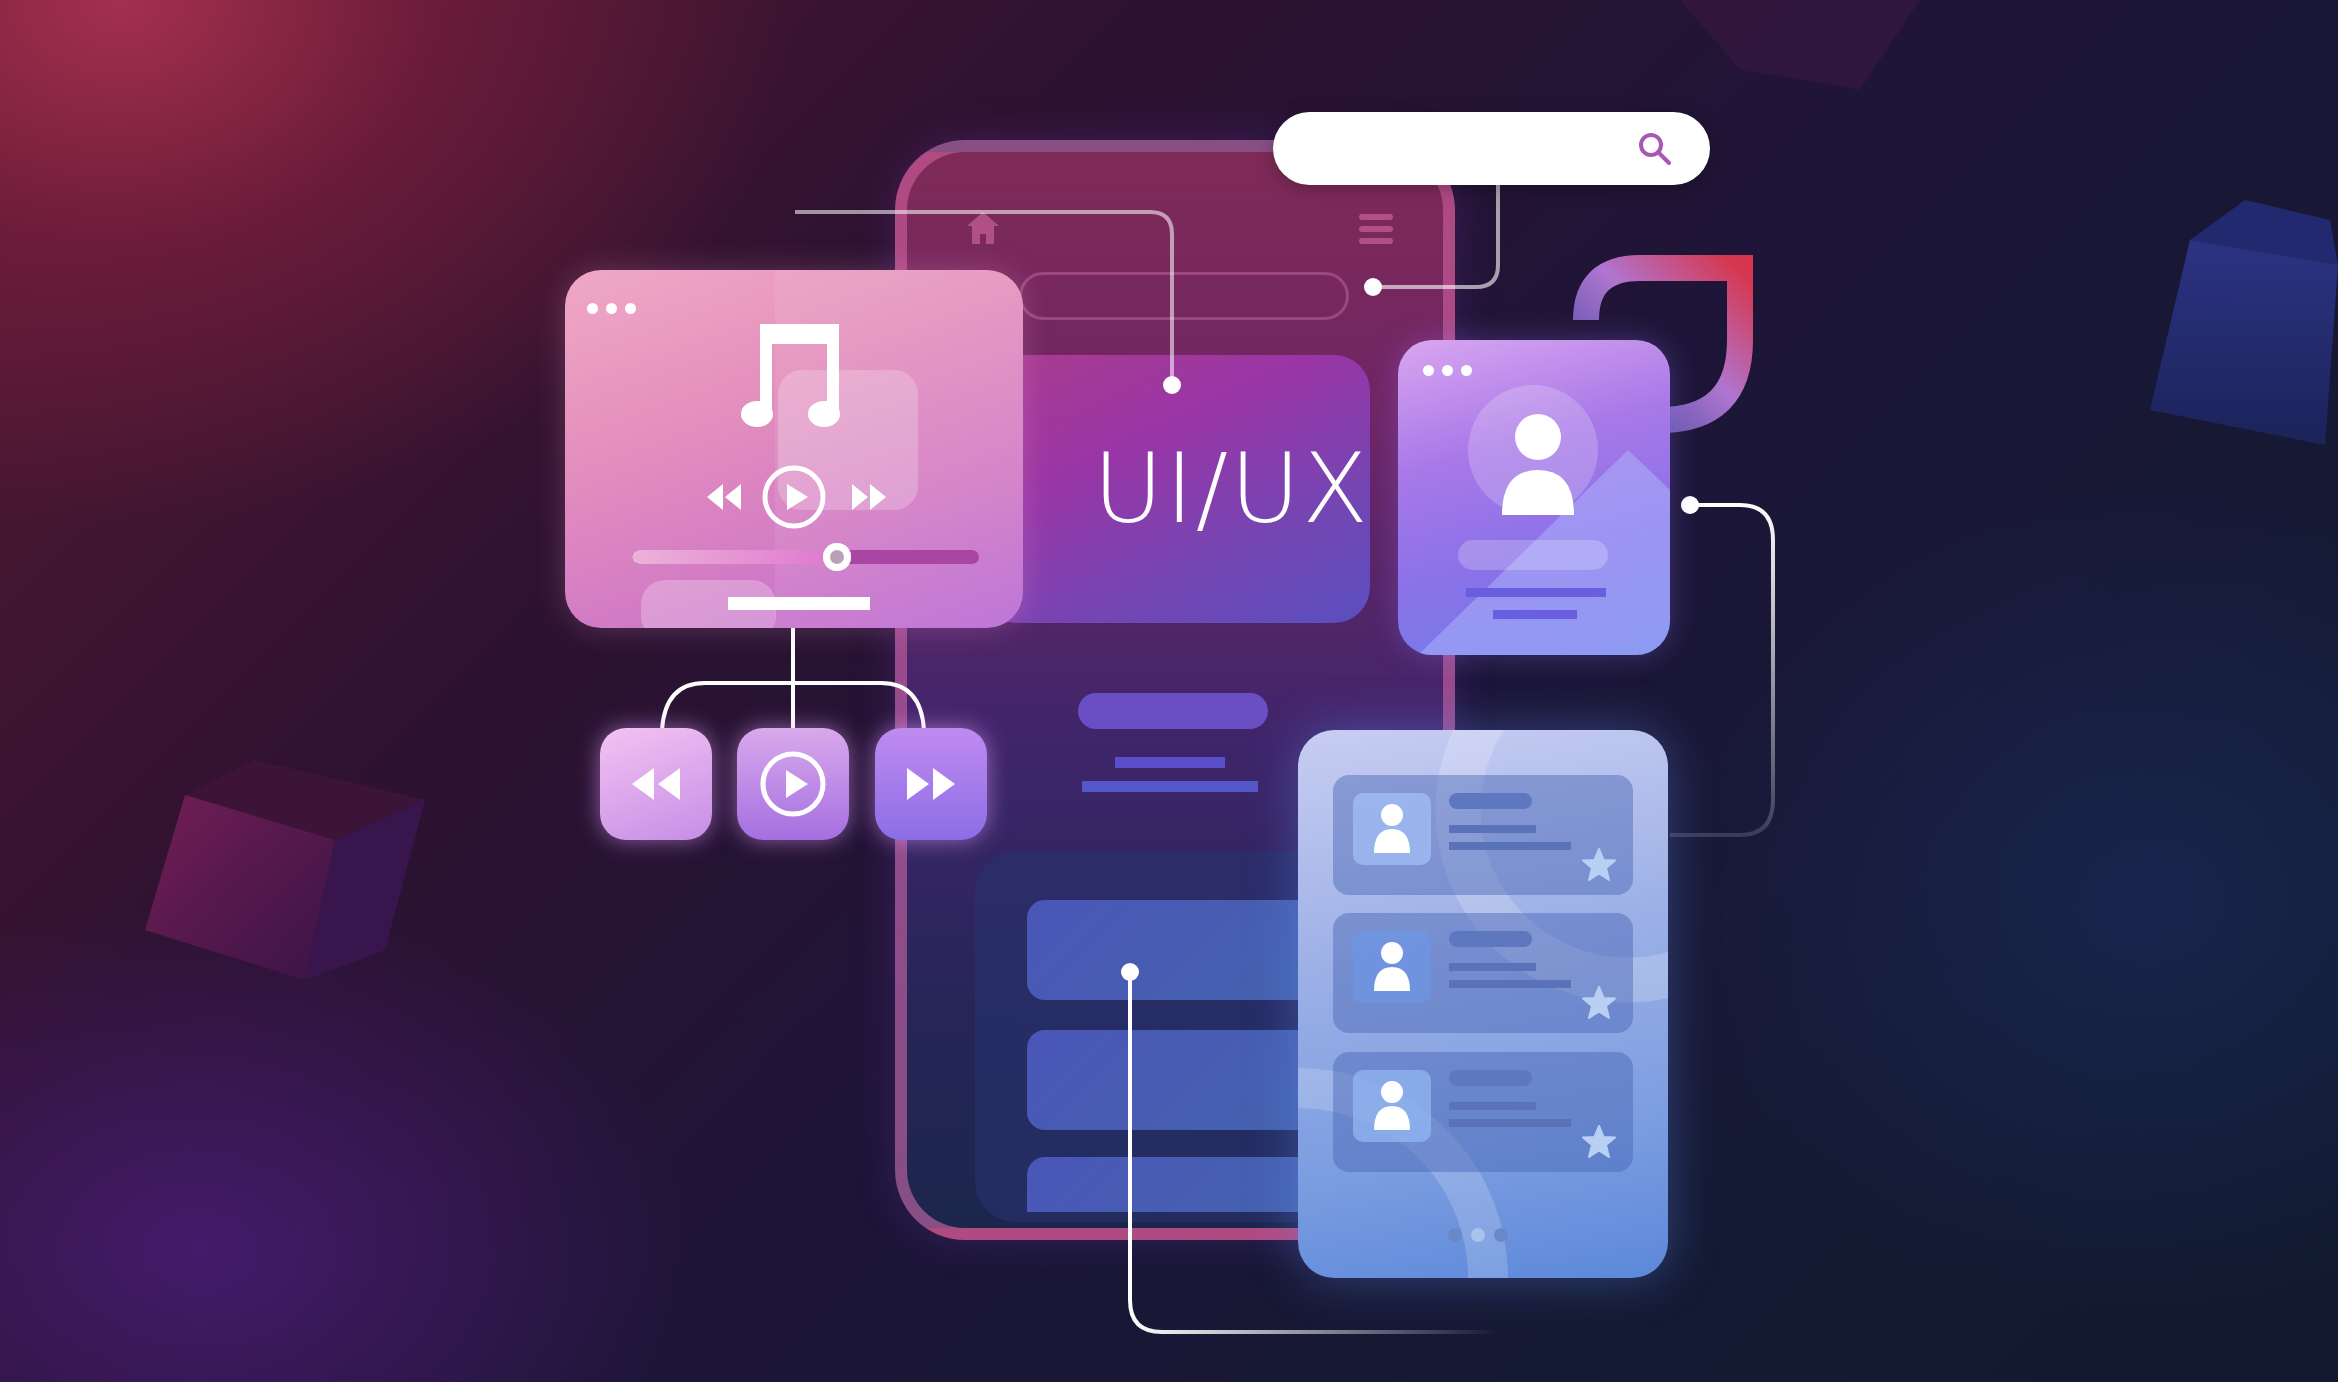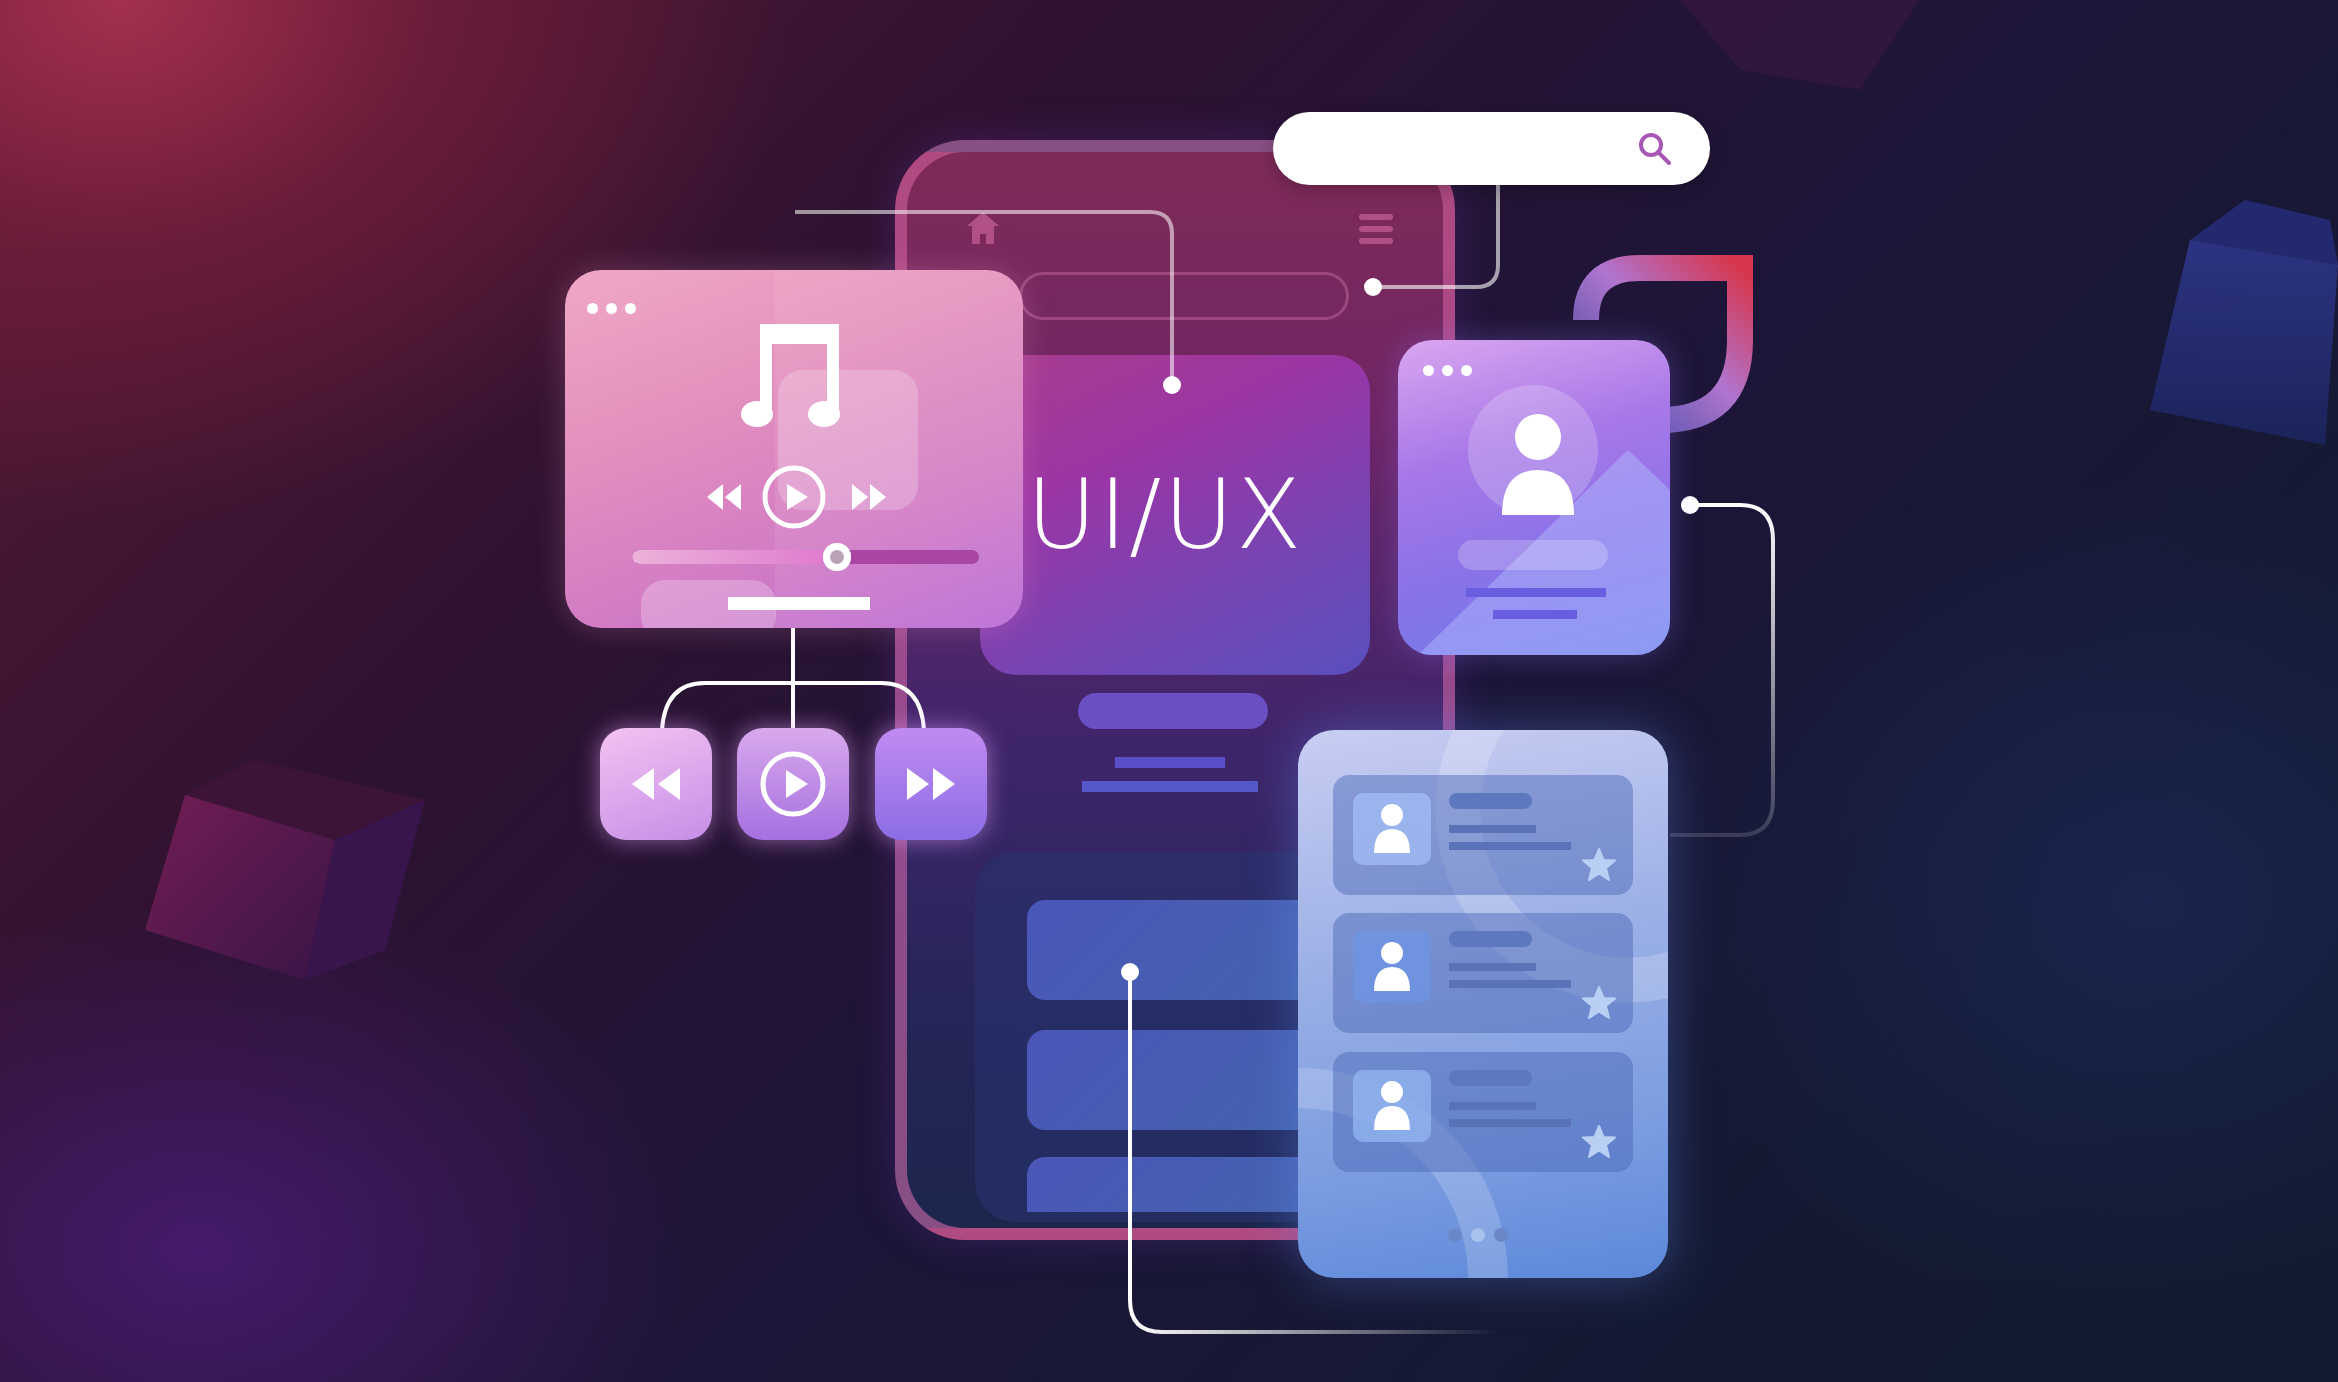--- a/index.html
+++ b/index.html
@@ -32,23 +32,23 @@
   .phone::after {
     content:""; position:absolute; inset:0; border-radius:58px;
     background:linear-gradient(180deg, rgba(255,255,255,0.04), rgba(0,0,0,0.1));
   }
   .phone-home { position:absolute; left:58px; top:58px; width:36px; height:36px; }
   .phone-menu { position:absolute; right:50px; top:62px; width:34px; height:30px; }
   .phone-menu span { display:block; height:6px; border-radius:3px; background:rgba(220,110,170,0.55); margin-bottom:6px; }
   .phone-pill { position:absolute; left:112px; top:120px; width:330px; height:48px; border-radius:24px; border:3px solid rgba(230,130,180,0.35); box-sizing:border-box; }
 
   .uiux-card {
-    position:absolute; left:980px; top:355px; width:390px; height:320px; border-radius:36px;
+    position:absolute; left:980px; top:355px; width:390px; height:268px; border-radius:36px;
     background:linear-gradient(155deg, #a83d8c 0%, #9a35a6 35%, #7446b3 70%, #5a4fbe 100%);
-    display:flex; align-items:center; justify-content:center;
+    display:flex; align-items:center; justify-content:flex-end;
   }
   .uiux-text { color:#fff; font-family:"DejaVu Sans", sans-serif; font-size:96px; letter-spacing:2px; font-weight:300; margin-left:-20px; }
 
   .pill-mid { position:absolute; left:1078px; top:693px; width:190px; height:36px; border-radius:18px; background:#6a4fc4; }
   .bar-a { position:absolute; left:1115px; top:757px; width:110px; height:11px; background:#5a4fc8; }
   .bar-b { position:absolute; left:1082px; top:781px; width:176px; height:11px; background:#5458c8; }
 
   .phone-lower { position:absolute; left:975px; top:852px; width:420px; height:370px; border-radius:40px; background:rgba(40,50,110,0.6); }
   .lower-row { position:absolute; left:1027px; width:320px; border-radius:18px; background:linear-gradient(135deg,#4a56b8,#4464ac); }
 

